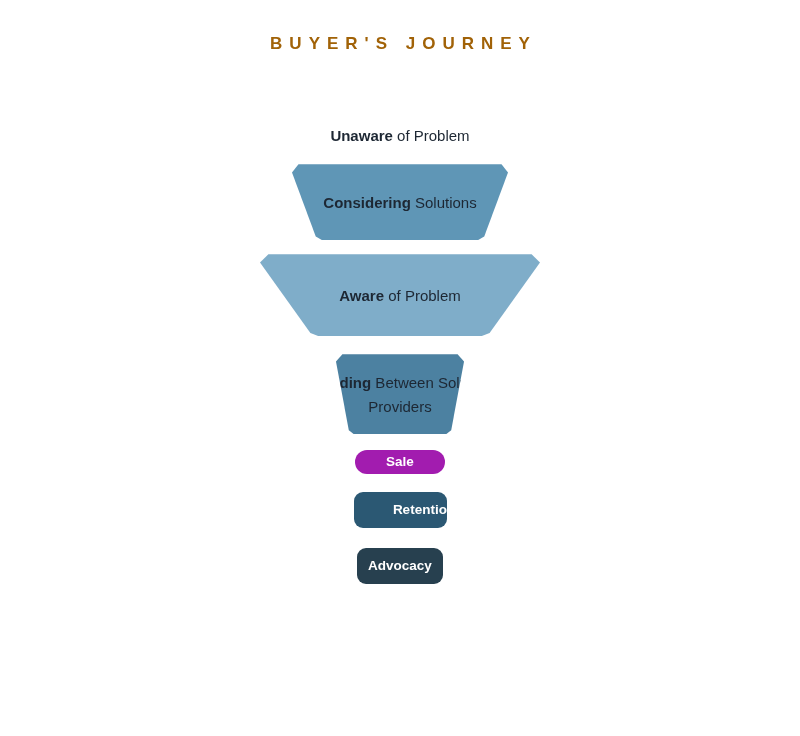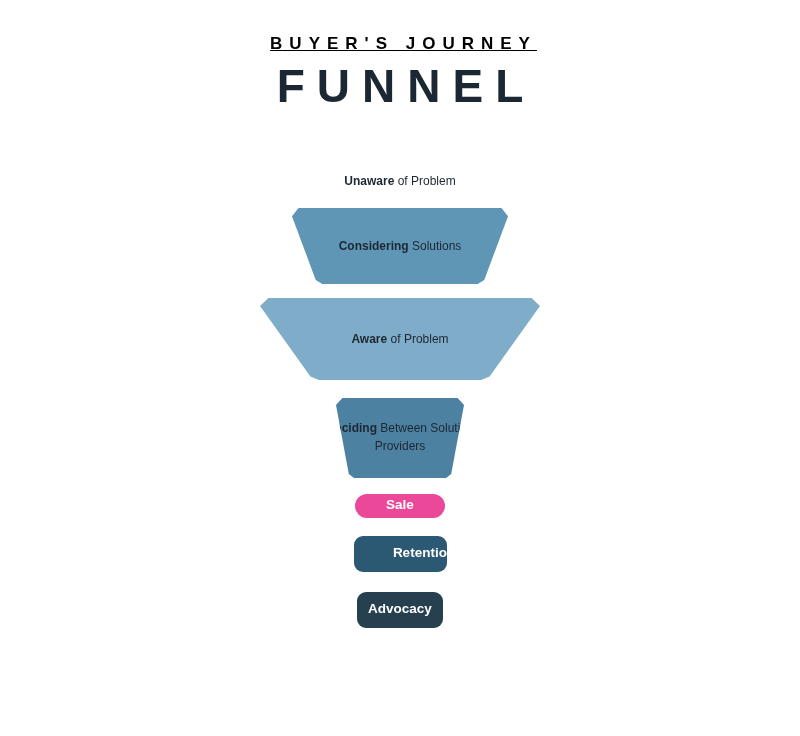--- a/index.html
+++ b/index.html
@@ -33,21 +33,21 @@
     text-indent: 12px;
     text-align: center;
     line-height: 1.05;
   }
   .funnel {
     display: flex;
     flex-direction: column;
     align-items: center;
   }
   .stage-label {
-    font-size: 12px;
+    font-size: 15px;
     font-weight: 400;
     text-align: center;
     line-height: 1.55;
   }
   .stage-label b { font-weight: 700; }
   .stage-unaware {
     margin-top: 62px;
     margin-bottom: 17px;
   }
   .trap {
@@ -106,22 +106,21 @@
     height: 36px;
     border-radius: 9px;
   }
 </style>
 </head>
 <body>
 
 <div class="page">
 
   <header>
-    <div class="kicker" style="color: #000000; text-decoration: underline;">BUYER'S JOURNEY</div>
-    <h1 class="main-title" style="color: rgb(27, 39, 51);">FUNNEL</h1>
+    <div class="kicker" style="color: #a16207;">BUYER'S JOURNEY</div>
   </header>
 
   <div class="funnel">
 
     <div class="stage-label stage-unaware" style="color: rgb(29, 39, 51);">
       <b>Unaware</b><span> of Problem</span>
     </div>
 
     <div class="trap trap2" style="background: rgb(95, 150, 182);">
       <div class="stage-label" style="color: rgb(29, 39, 51);">
@@ -134,21 +133,21 @@
         <b>Aware</b><span> of Problem</span>
       </div>
     </div>
 
     <div class="trap trap3" style="background: rgb(76, 129, 161);">
       <div class="stage-label deciding-overlay" style="color: rgb(29, 39, 51);">
         <b>Deciding</b><span> Between Solution Providers</span>
       </div>
     </div>
 
-    <div class="pill pill-sale" style="background: #ec4899; justify-content: center;">
+    <div class="pill pill-sale" style="background: #a21caf; justify-content: center;">
       <div class="stage-label" style="color: rgb(255, 255, 255);">
         <b>Sale</b>
       </div>
     </div>
 
     <div class="pill pill-retention" style="background: rgb(43, 88, 115);">
       <div class="stage-label" style="color: rgb(255, 255, 255); padding-left: 48px;">
         <b>Retention</b>
       </div>
     </div>

